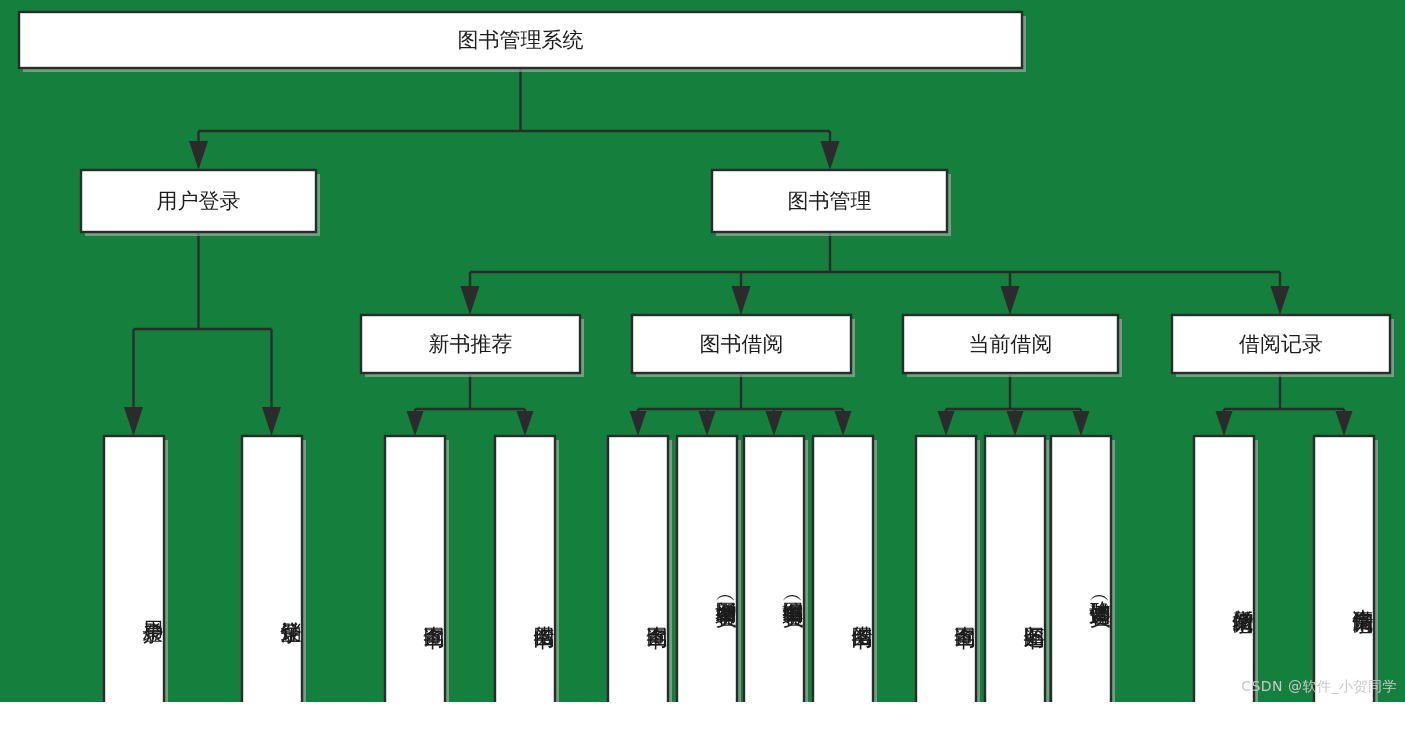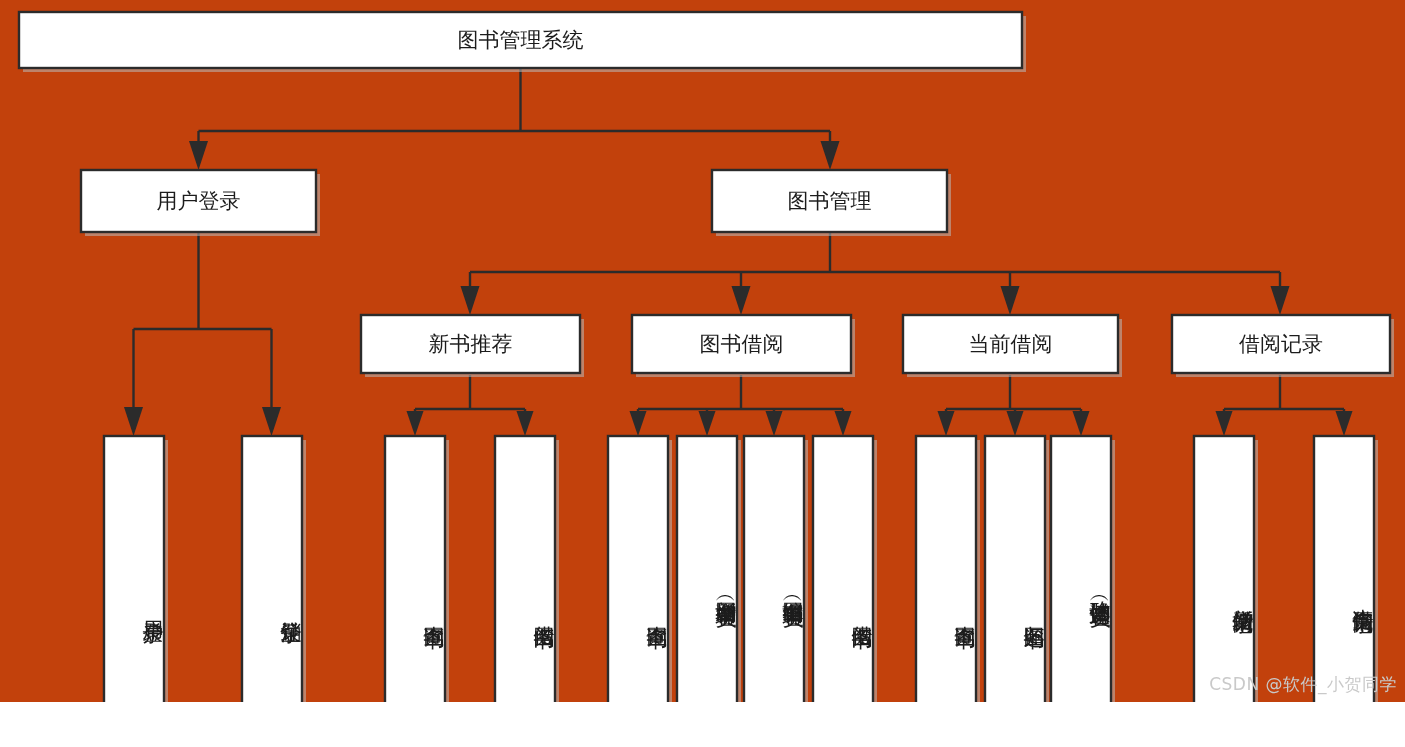--- a/index.html
+++ b/index.html
@@ -7,21 +7,21 @@
     padding: 0;
     background: #ffffff;
   }
   body {
     font-family: "DejaVu Sans", "Liberation Sans", sans-serif;
   }
   #diagram-root {
     position: relative;
     width: 1405px;
     height: 702px;
-    background: #c2410c;
+    background: #15803d;
     overflow: hidden;
   }
   svg.flow {
     position: absolute;
     top: 0;
     left: 0;
     width: 1405px;
     height: 747px;
   }
   .node-box {
@@ -62,21 +62,21 @@
     align-items: flex-start;
     justify-content: center;
     white-space: nowrap;
     pointer-events: none;
   }
   .watermark {
     position: absolute;
     right: 8px;
     bottom: 6px;
     font-family: "DejaVu Sans", "Liberation Sans", sans-serif;
-    font-size: 17px;
+    font-size: 14px;
     color: #c9c9c9;
     letter-spacing: 0.5px;
     white-space: nowrap;
   }
 </style>
 </head>
 <body>
 
 <div id="diagram-root">
 

